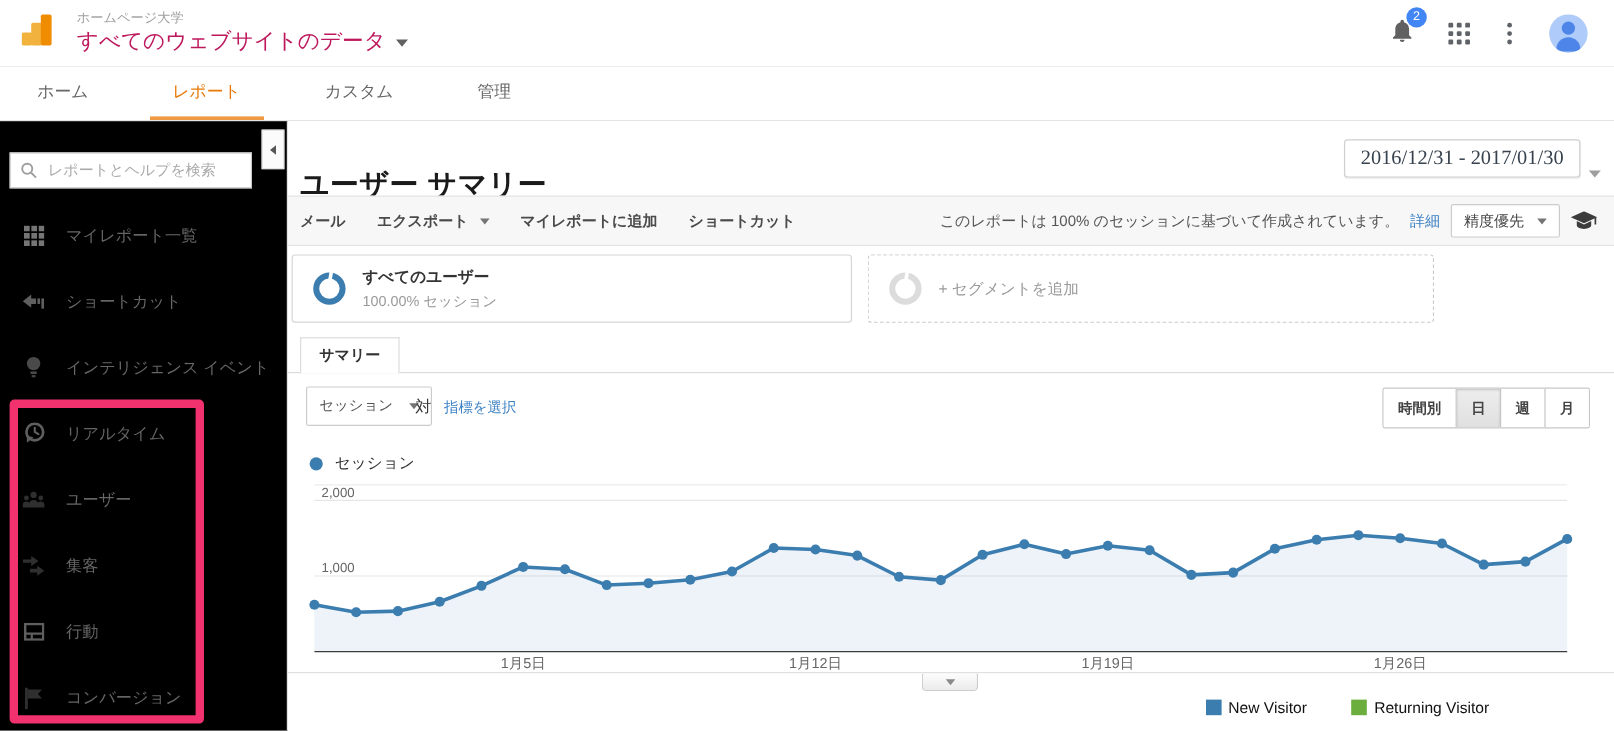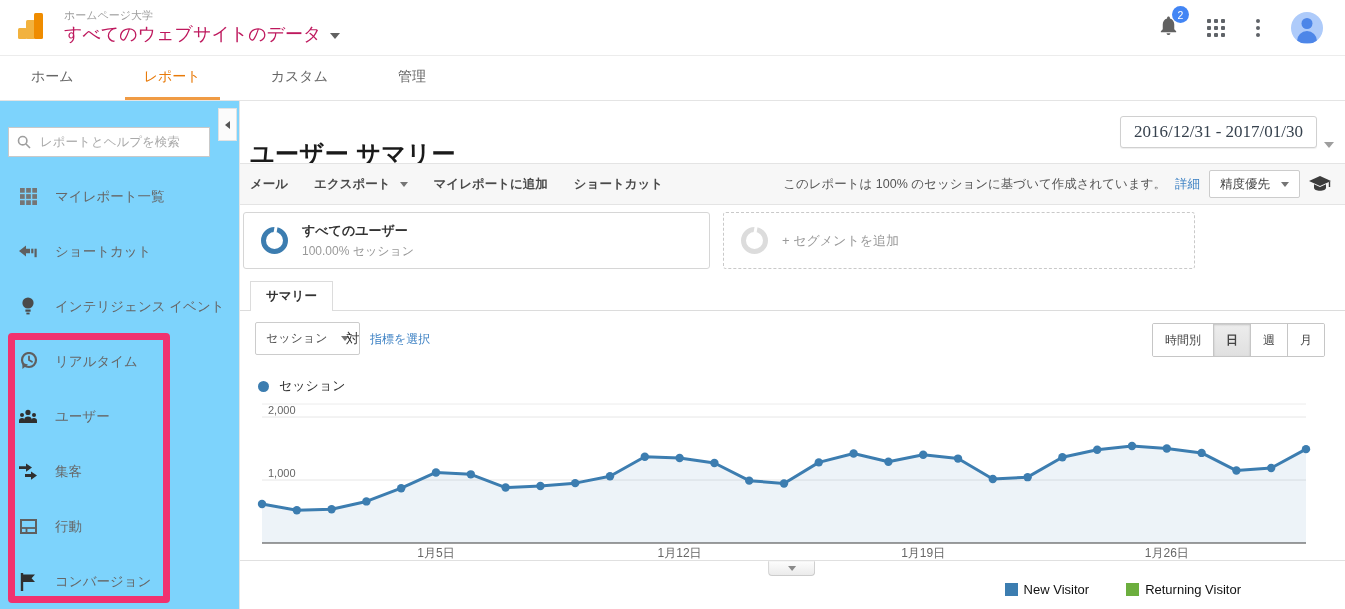--- a/index.html
+++ b/index.html
@@ -32,21 +32,21 @@
 
   
   .mainnav { height:45px; display:flex; align-items:stretch; padding-left:12px; border-bottom:1px solid #e4e4e4; background:#fff;gap:20px; }
   .nav-tab { font-size:14px; color:#666; padding:0 19px; display:flex; align-items:center; cursor:pointer; border-bottom:3px solid transparent; margin-right:12px; }
   .nav-tab.active { color:#e87a09; border-bottom-color:#f09b44; }
 
   
   .body-row { display:flex; height:508px; }
 
   
-  .sidebar { width:240px; flex:none; background:#7dd3fc; position:relative; border-right:1px solid #e3e3e3; }
+  .sidebar { width:240px; flex:none; background:#000000; position:relative; border-right:1px solid #e3e3e3; }
   .collapse-btn { position:absolute; top:7px; right:2px; width:19px; height:33px; background:#fbfbfb; border:1px solid #e2e2e2; display:flex; align-items:center; justify-content:center; cursor:pointer; }
   .tri-left { width:0; height:0; border-top:4px solid transparent; border-bottom:4px solid transparent; border-right:5px solid #555; }
   .search-box { position:absolute; top:26px; left:8px; width:202px; height:30px; background:#fff; border:1px solid #c9c9c9; display:flex; align-items:center; padding:0 8px; }
   .search-box svg { flex:none; margin-right:7px; }
   .search-box input { border:0; outline:0; background:transparent; width:100%; font-size:12.5px; color:#444; font-family:inherit; }
   .search-box input::placeholder { color:#aaa; }
   .side-menu { position:absolute; top:68px; left:0; right:1px; margin:0; padding:0; list-style:none; }
   .side-item { height:55px; display:flex; align-items:center; padding-left:18px; gap:17px; font-size:13.5px; color:#666; cursor:pointer; }
   .side-item .ic { width:20px; display:flex; justify-content:center; flex:none; }
   .pink-highlight { position:absolute; left:8px; top:232px; width:162px; height:270px; border:7px solid #f1326f; border-radius:4px; pointer-events:none; z-index:4; }
@@ -77,21 +77,21 @@
   .add-label { font-size:13px; color:#9a9a9a; }
 
   .tab-line { position:absolute; top:209px; left:0; right:0; border-bottom:1px solid #dcdcdc; z-index:1; }
   .summary-tab { position:absolute; top:180px; left:10px; height:30px; padding:0 15px; background:#fff; border:1px solid #dcdcdc; border-bottom:none; display:flex; align-items:center; font-size:12.5px; font-weight:bold; color:#333; z-index:2; cursor:pointer; }
 
   .metric-dd { position:absolute; left:15px; top:221px; height:33px; border:1px solid #ccc; border-radius:2px; background:#fff; display:flex; align-items:center; gap:12px; padding:0 10px; font-size:12px; color:#555; cursor:pointer; }
   .vs-label { position:absolute; left:106px; top:229px; font-size:13.5px; color:#333; }
   .select-metric { position:absolute; left:130px; top:230px; font-size:12px; }
 
   .granularity { position:absolute; right:20px; top:222px; display:flex; border:1px solid #c6c6c6; border-radius:2px; overflow:hidden; background:#fff; }
-  .gran-btn { height:32px; line-height:32px; padding:0 12px; font-size:12px; color:#444; border-left:1px solid #c6c6c6; cursor:pointer; background:#fff; }
+  .gran-btn { height:32px; line-height:32px; padding:0 12px; font-size:12px; color:#444; border-left:1px solid #c6c6c6; cursor:pointer; background:#fff;font-weight:bold; }
   .gran-btn:first-child { border-left:none; }
   .gran-btn.active { background:linear-gradient(#ededed,#e0e0e0); box-shadow:inset 0 1px 2px rgba(0,0,0,.18); font-weight:bold; }
 
   .series-legend { position:absolute; left:18px; top:276px; display:flex; align-items:center; gap:10px; font-size:13px; color:#333; }
   .legend-dot { width:11px; height:11px; border-radius:50%; background:#3c7db0; }
 
   .chart-svg { position:absolute; left:0; top:297px; }
 
   .chart-divider { position:absolute; top:459px; left:0; right:0; border-top:1px solid #e0e0e0; }
   .expander { position:absolute; top:460px; left:50%; transform:translateX(-53%); width:47px; height:15px; background:linear-gradient(#fcfcfc,#ebebeb); border:1px solid #ccc; border-top-color:#f5f5f5; border-radius:0 0 4px 4px; display:flex; align-items:center; justify-content:center; cursor:pointer; }

